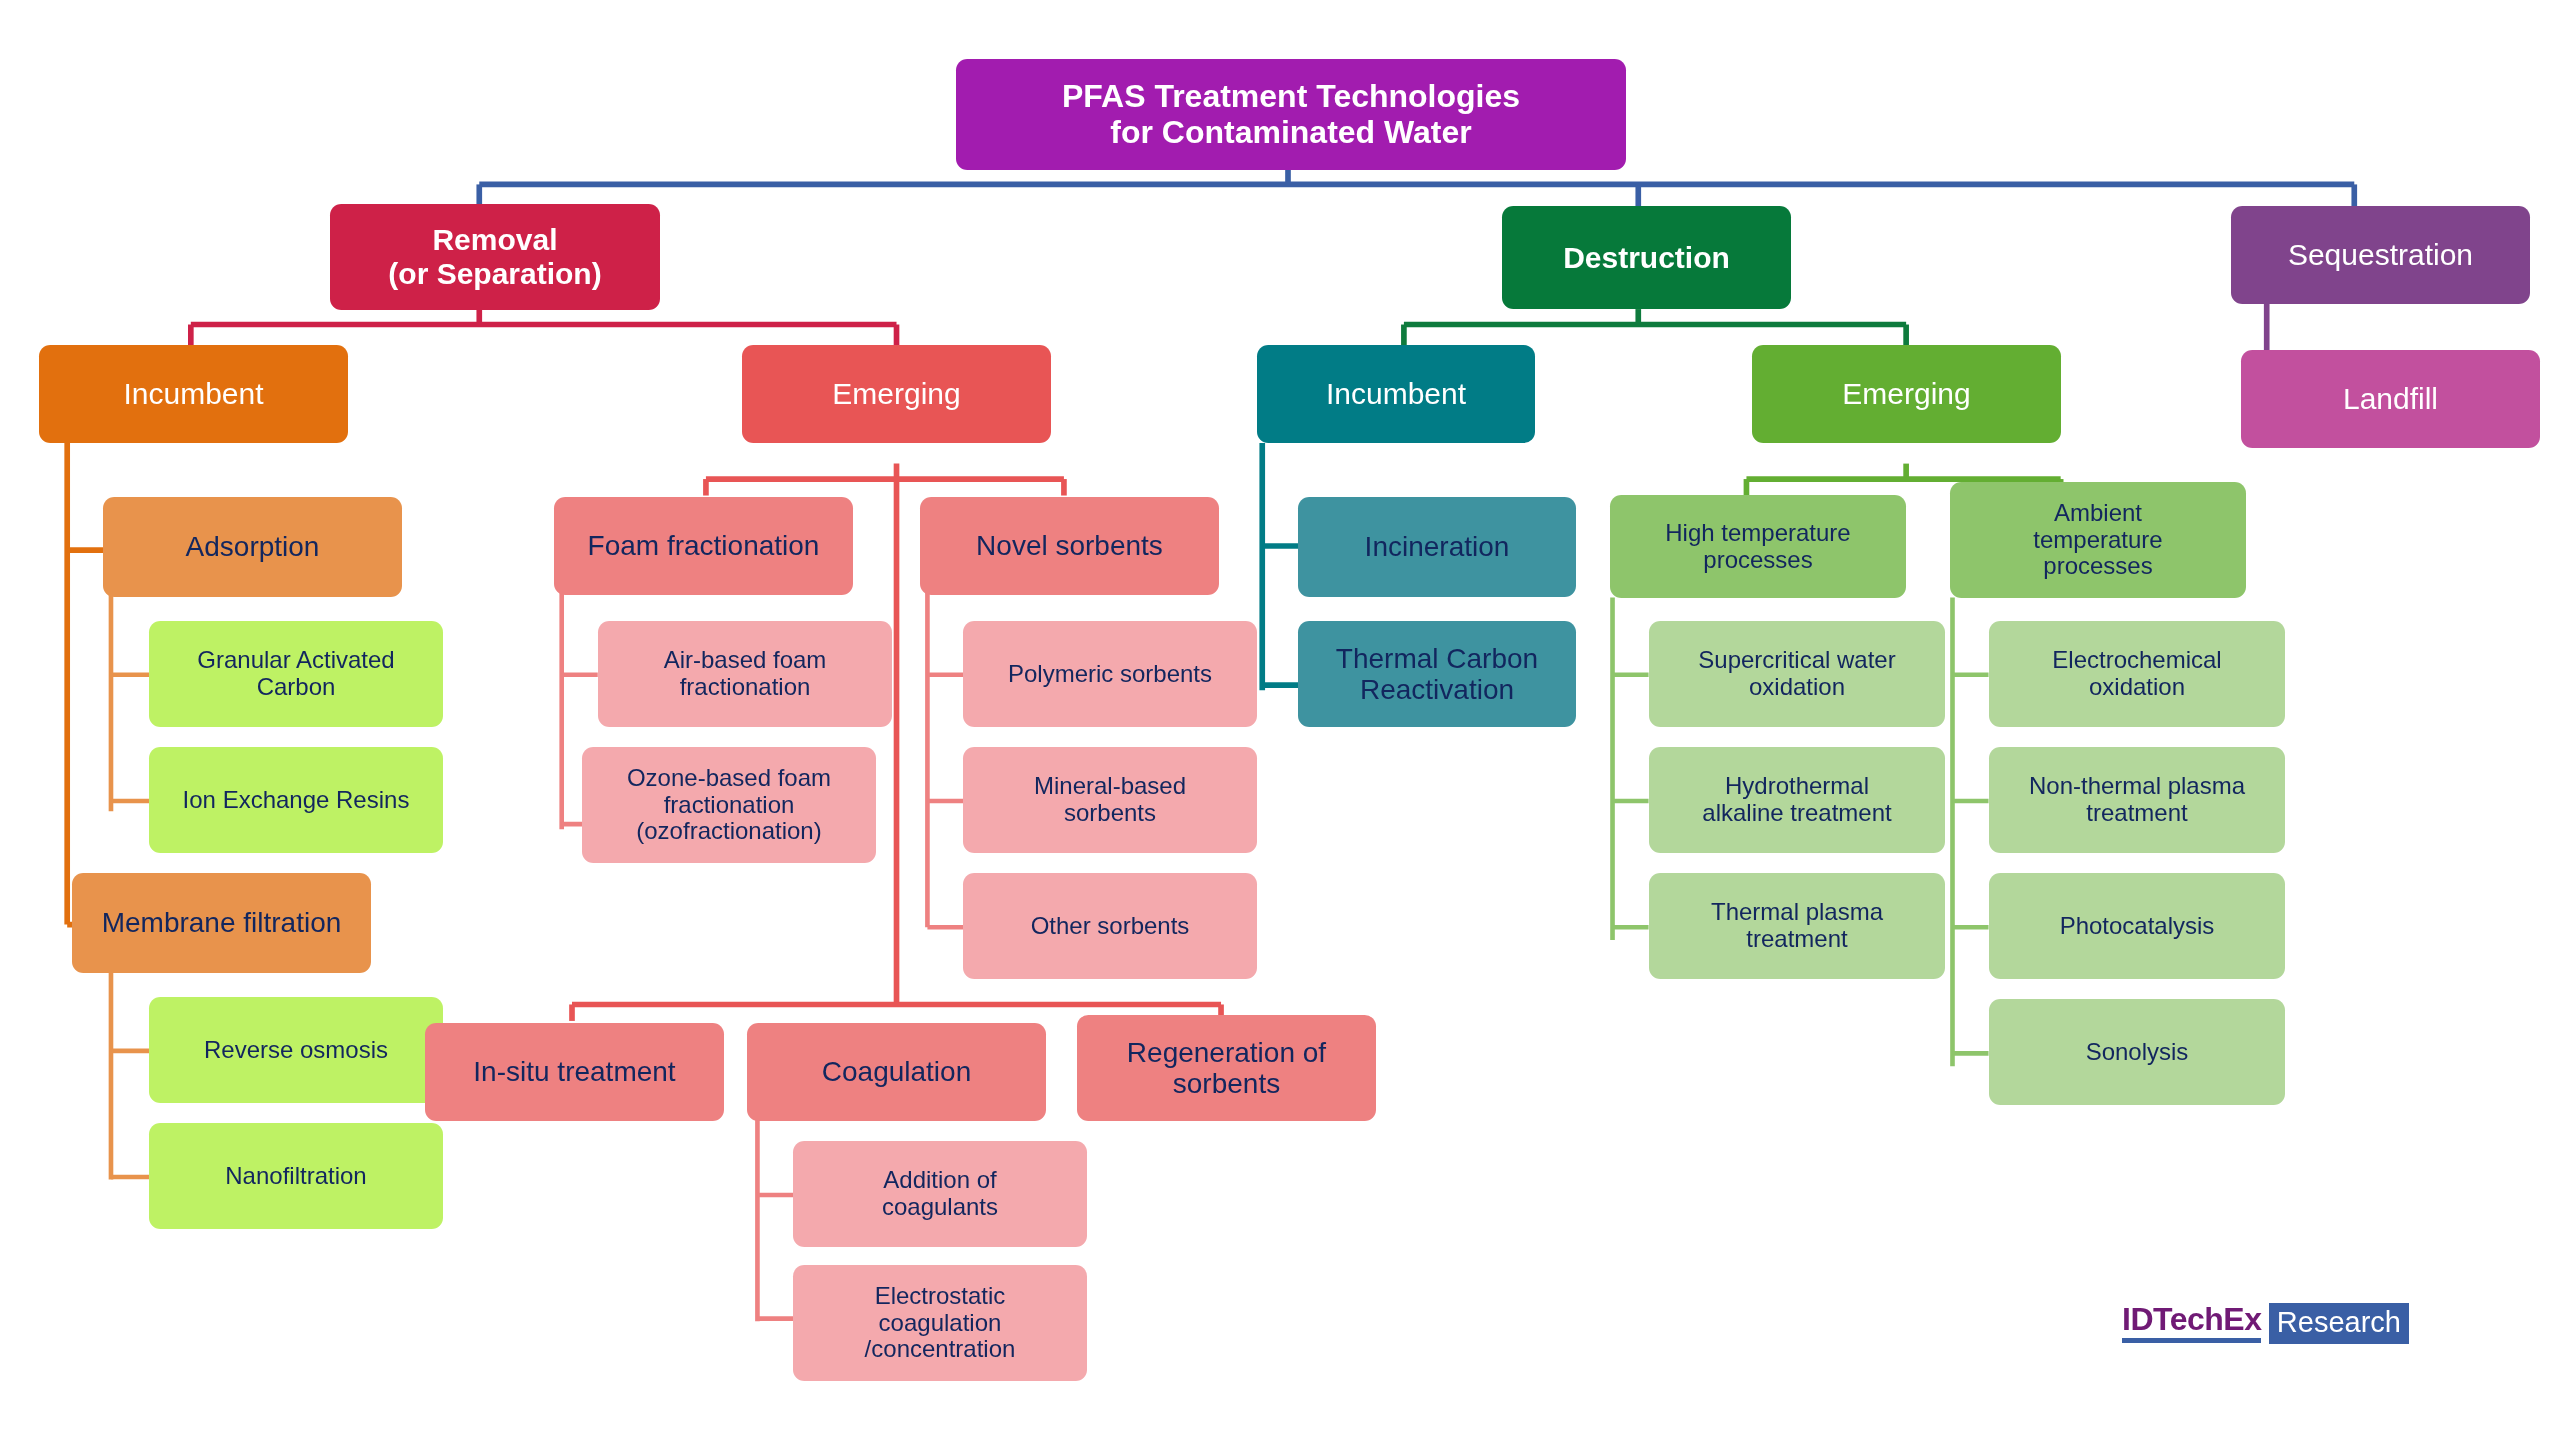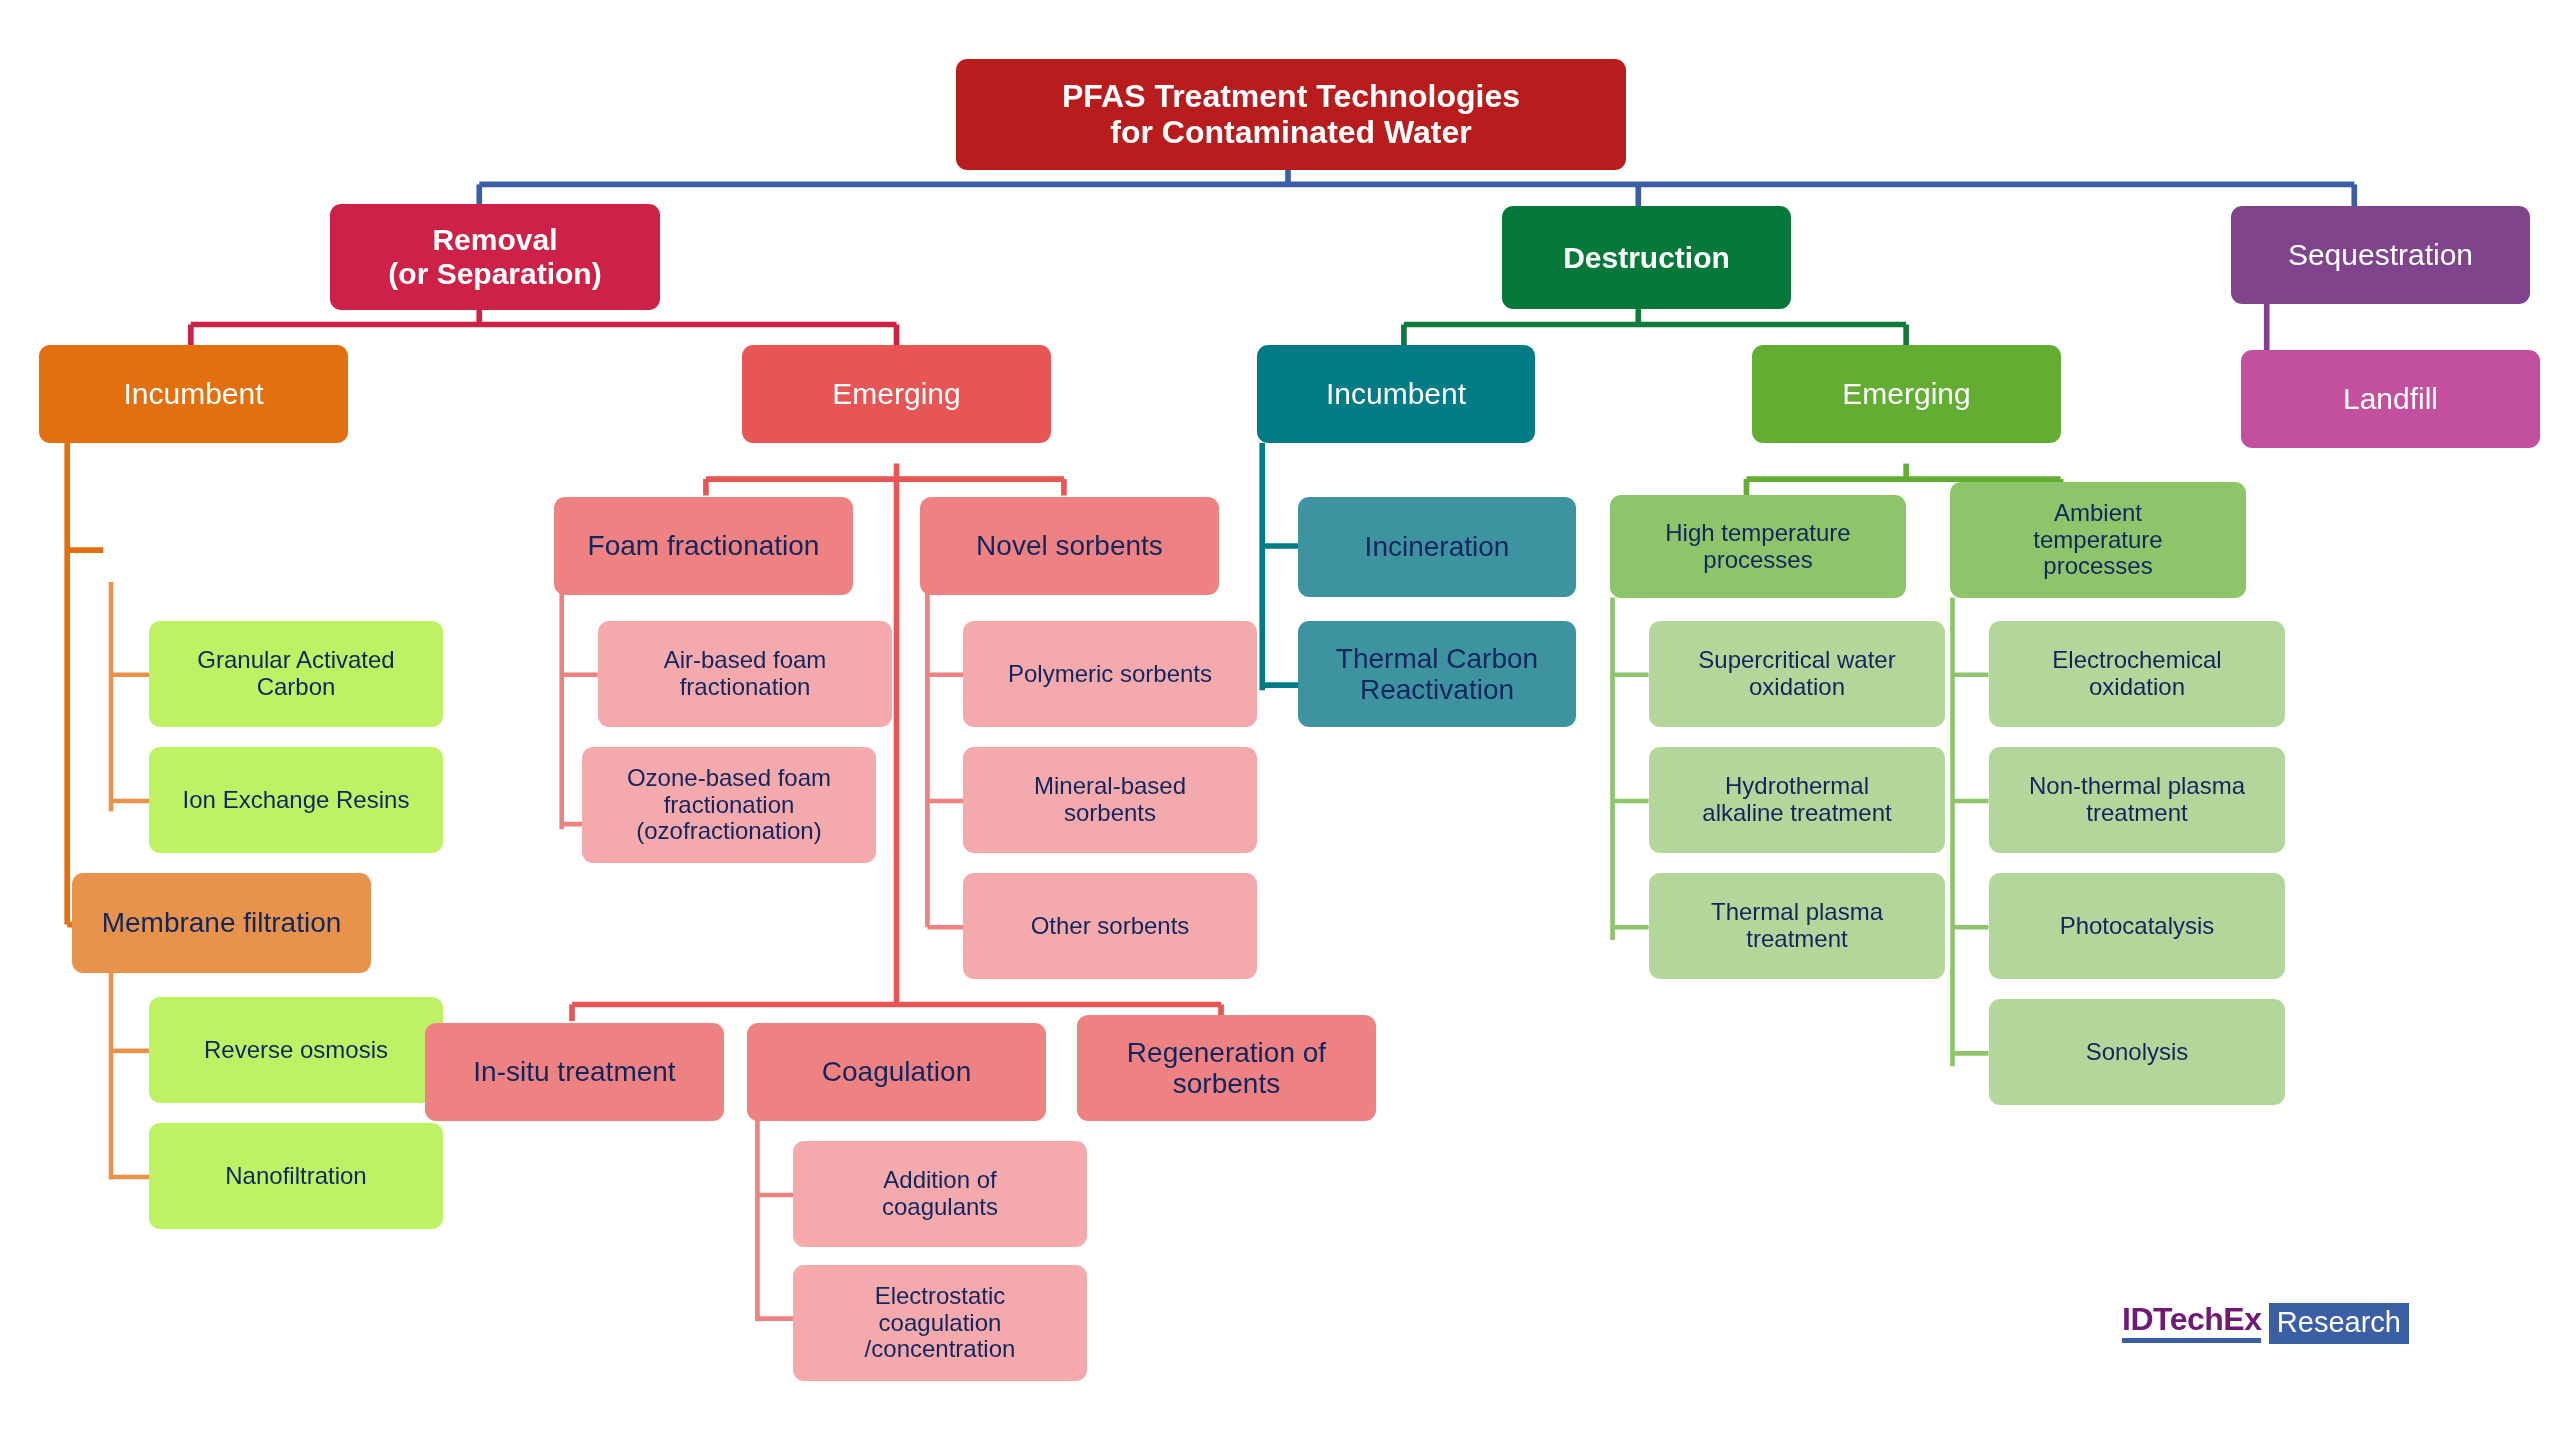--- a/index.html
+++ b/index.html
@@ -7,21 +7,21 @@
        font-family:"Liberation Sans","DejaVu Sans",sans-serif;}
   #stage{position:absolute;left:0;top:0;width:2576px;height:1449px;}
   svg#wires{position:absolute;left:0;top:0;width:2576px;height:1449px;pointer-events:none;}
   .node{position:absolute;border-radius:11.3px;display:flex;align-items:center;
         justify-content:center;text-align:center;box-sizing:border-box;
         padding:3.1px 7.2px;line-height:1.12;}
   .t-white{color:#ffffff;}
   .t-navy{color:#12265E;}
 
   
-  .c-root   {background:#b91c1c;align-items:center;}
+  .c-root   {background:#a21caf;align-items:center;}
   .c-removal{background:#CE2148;}
   .c-orange {background:#E2700E;}
   .c-orange2{background:#E8934C;}
   .c-orange3{background:#bef264;}
   .c-salmon {background:#E85555;}
   .c-salmon2{background:#EE8181;}
   .c-salmon3{background:#F4A9AD;}
   .c-destroy{background:#06793A;}
   .c-teal   {background:#017C86;}
   .c-teal2  {background:#3E93A0;}
@@ -144,20 +144,23 @@
   </div>
 
   <div class="node c-purple t-white sz-l1b" style="left:2231px;top:206px;width:299px;height:98px;">
     <span style="white-space:pre-line">Sequestration</span>
   </div>
 
   <div class="node c-orange t-white sz-l1b" style="left:39px;top:345px;width:309px;height:98px;">
     <span style="white-space:pre-line">Incumbent</span>
   </div>
 
+  <div class="node c-orange2 t-navy sz-l2" style="left:103px;top:497px;width:299px;height:100px;">
+    <span style="white-space:pre-line">Adsorption</span>
+  </div>
   <div class="node c-orange3 t-navy sz-l3" style="left:149px;top:621px;width:294px;height:106px;">
     <span style="white-space:pre-line">Granular Activated
 Carbon</span>
   </div>
   <div class="node c-orange3 t-navy sz-l3" style="left:149px;top:747px;width:294px;height:106px;">
     <span style="white-space:pre-line">Ion Exchange Resins</span>
   </div>
 
   <div class="node c-orange2 t-navy sz-l2" style="left:72px;top:873px;width:299px;height:100px;">
     <span style="white-space:pre-line">Membrane filtration</span>

